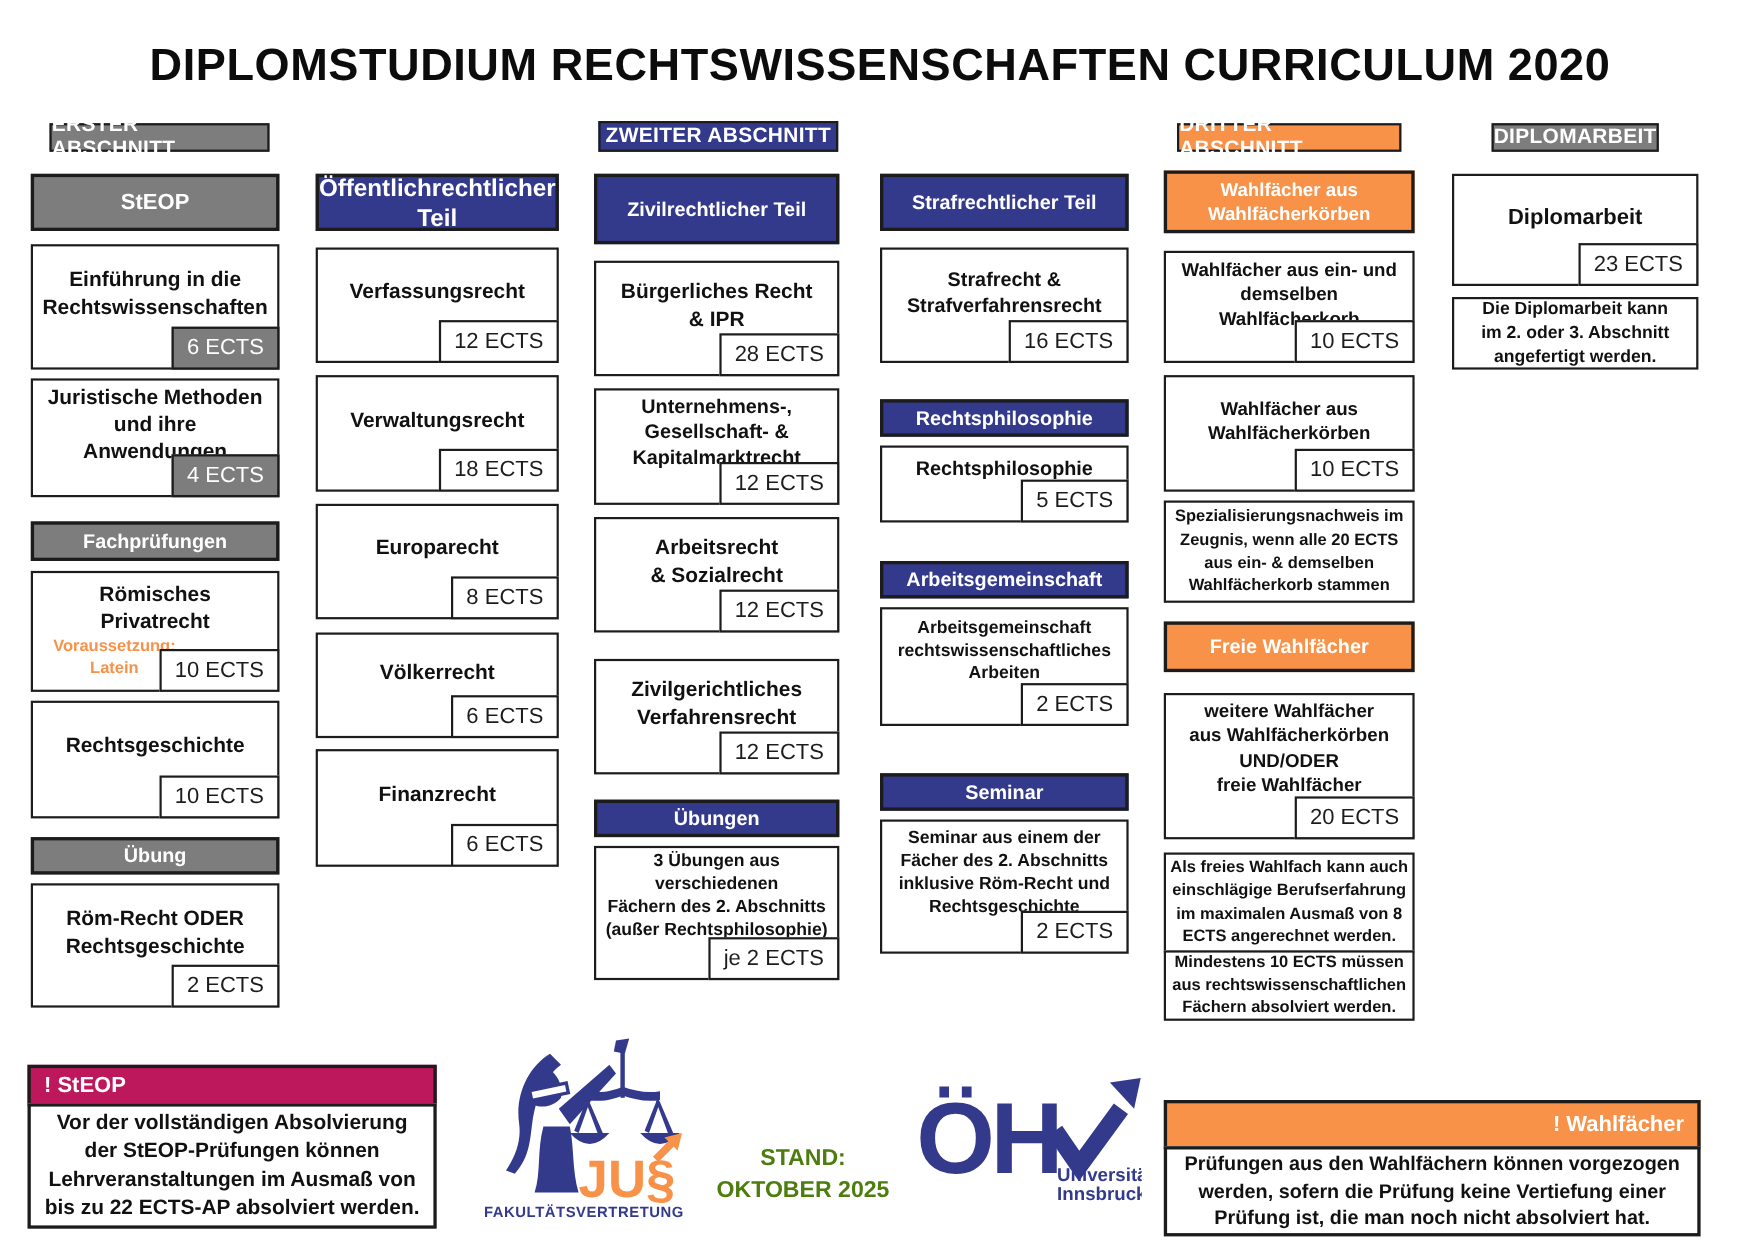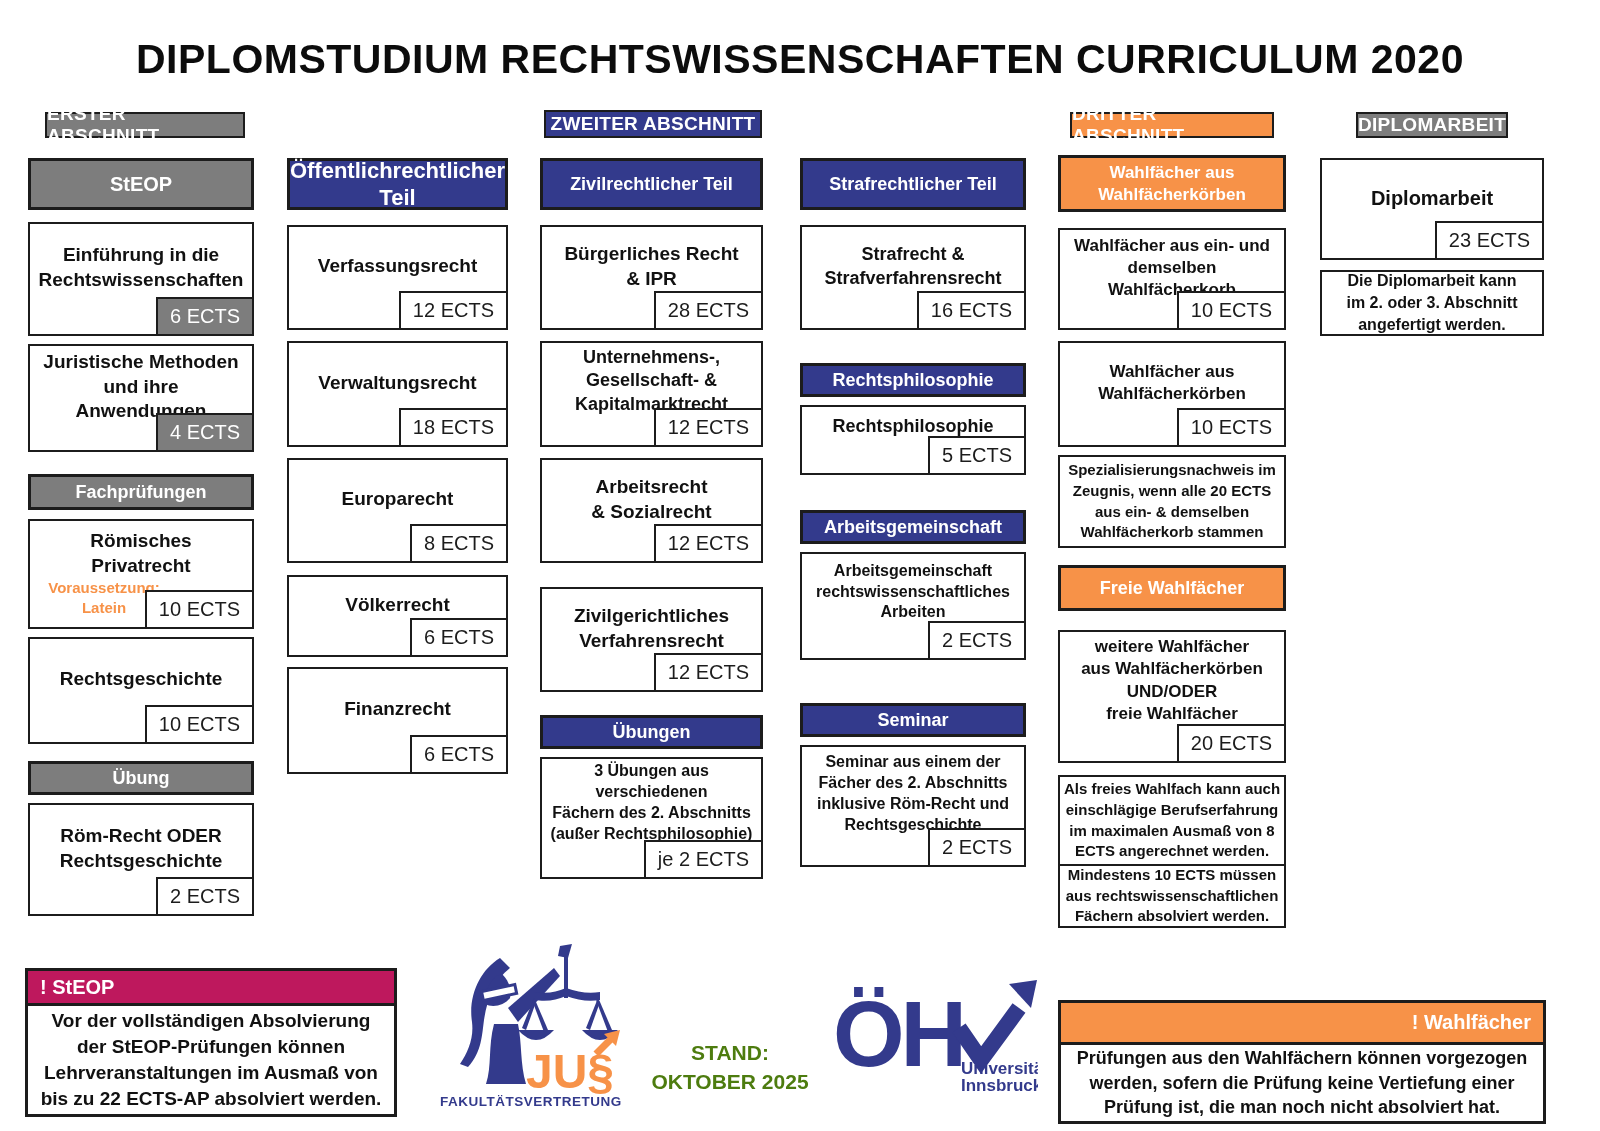--- a/index.html
+++ b/index.html
@@ -120,32 +120,32 @@
     <div class="ects-badge">12 ECTS</div>
   </div>
   <div class="box" style="height:106px;margin-top:11px;">
     <div class="box-title">Verwaltungsrecht</div>
     <div class="ects-badge">18 ECTS</div>
   </div>
   <div class="box" style="height:105px;margin-top:11px;">
     <div class="box-title">Europarecht</div>
     <div class="ects-badge">8 ECTS</div>
   </div>
-  <div class="box" style="height:82px;margin-top:12px;">
+  <div class="box" style="height:96px;margin-top:12px;">
     <div class="box-title">Völkerrecht</div>
     <div class="ects-badge">6 ECTS</div>
   </div>
   <div class="box" style="height:107px;margin-top:10px;">
     <div class="box-title">Finanzrecht</div>
     <div class="ects-badge">6 ECTS</div>
   </div>
 </div>
 
 <div class="col" style="left:540px;top:158px;width:223px;">
-  <div class="bar navy" style="height:52px;">Zivilrechtlicher Teil</div>
+  <div class="bar navy" style="height:64px;">Zivilrechtlicher Teil</div>
   <div class="box" style="height:105px;margin-top:15px;">
     <div class="box-title pre">Bürgerliches Recht
 &amp; IPR</div>
     <div class="ects-badge">28 ECTS</div>
   </div>
   <div class="box" style="height:106px;margin-top:11px;">
     <div class="box-title pre t18" style="padding-bottom:30px;">Unternehmens-,
 Gesellschaft- &amp;
 Kapitalmarktrecht</div>
     <div class="ects-badge">12 ECTS</div>

